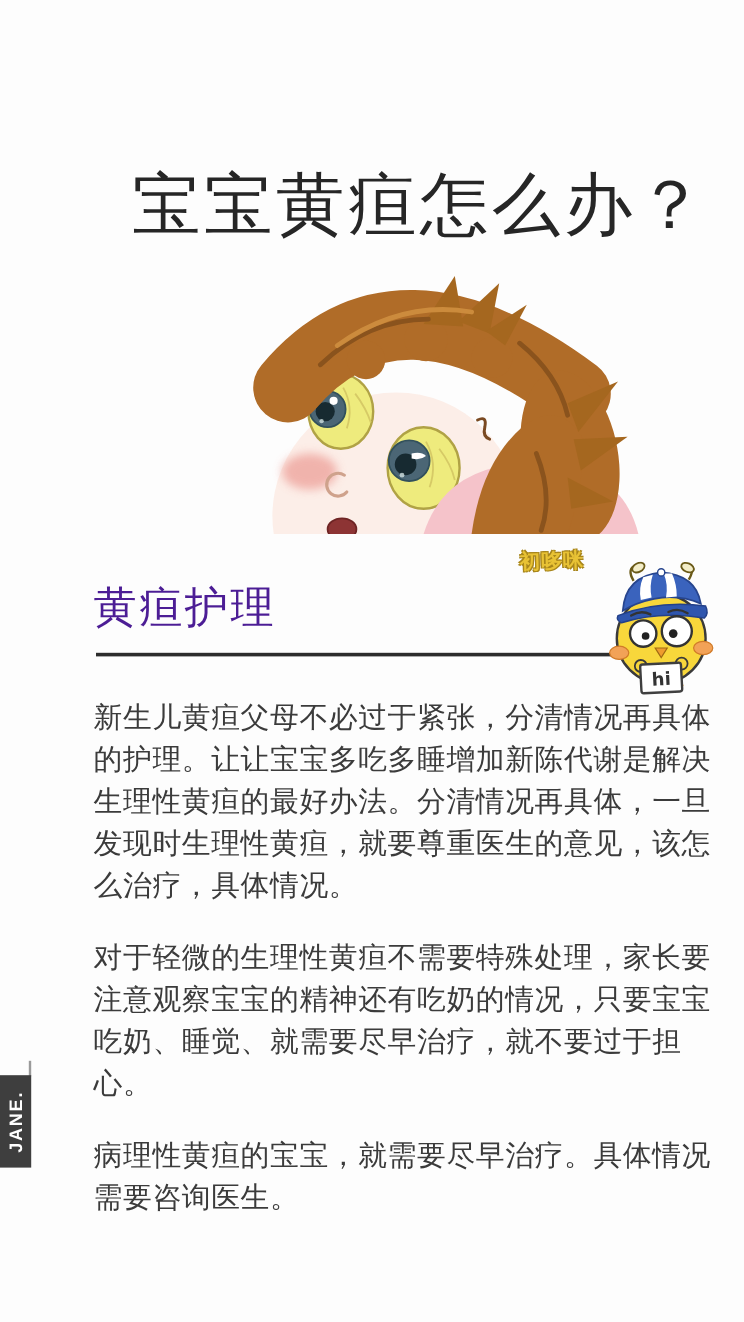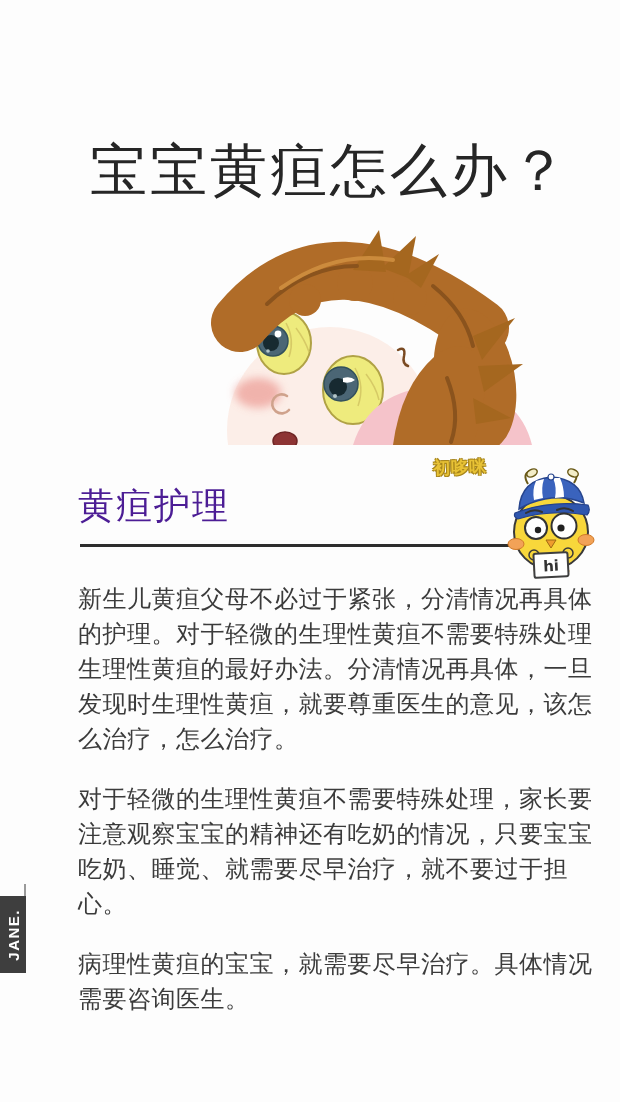--- a/index.html
+++ b/index.html
@@ -1,20 +1,20 @@
 <!DOCTYPE html>
 <html><head>
 <meta charset="utf-8">
 <style>
   html,body{margin:0;padding:0;}
   body{background:#e9e9e9;font-family:"Liberation Sans","DejaVu Sans",sans-serif;}
   #canvas{position:relative;width:620px;height:1102px;background:#fdfdfd;margin:0 auto;overflow:hidden;}
 
   
-  .title{position:absolute;left:90px;top:133px;width:520px;
+  .title{position:absolute;left:90px;top:133px;width:520px;text-align:center;
          font-size:57px;font-weight:500;color:#262626;letter-spacing:3px;
          font-family:"DejaVu Sans",sans-serif;white-space:nowrap;}
 
   
   .illus{position:absolute;left:185px;top:228px;width:440px;height:217px;}
   .illus svg{display:block;width:100%;height:100%;}
 
   
   .brand-mark{position:absolute;left:433px;top:456px;font-size:17px;font-weight:bold;
           color:#e8c235;letter-spacing:1px;white-space:nowrap;
@@ -158,24 +158,24 @@
       <g transform="rotate(-3 48 97)">
         <rect x="31" y="85" width="34" height="24" rx="2" fill="#ffffff" stroke="#3f3f3f" stroke-width="2"></rect>
         <text x="48" y="103" text-anchor="middle" font-size="15" font-weight="bold" fill="#333333" font-family="DejaVu Sans, sans-serif">hi</text>
       </g>
     </svg>
   </div>
 
   <div class="bodytext">
     <div class="para">
       <div class="t-line">新生儿黄疸父母不必过于紧张，分清情况再具体</div>
-      <div class="t-line">的护理。对于轻微的生理性黄疸不需要特殊处理</div>
+      <div class="t-line">的护理。让让宝宝多吃多睡增加新陈代谢是解决</div>
       <div class="t-line">生理性黄疸的最好办法。分清情况再具体，一旦</div>
       <div class="t-line">发现时生理性黄疸，就要尊重医生的意见，该怎</div>
-      <div class="t-line">么治疗，怎么治疗。</div>
+      <div class="t-line">么治疗，具体情况。</div>
     </div>
     <div class="para">
       <div class="t-line">对于轻微的生理性黄疸不需要特殊处理，家长要</div>
       <div class="t-line">注意观察宝宝的精神还有吃奶的情况，只要宝宝</div>
       <div class="t-line">吃奶、睡觉、就需要尽早治疗，就不要过于担</div>
       <div class="t-line">心。</div>
     </div>
     <div class="para">
       <div class="t-line">病理性黄疸的宝宝，就需要尽早治疗。具体情况</div>
       <div class="t-line">需要咨询医生。</div>

